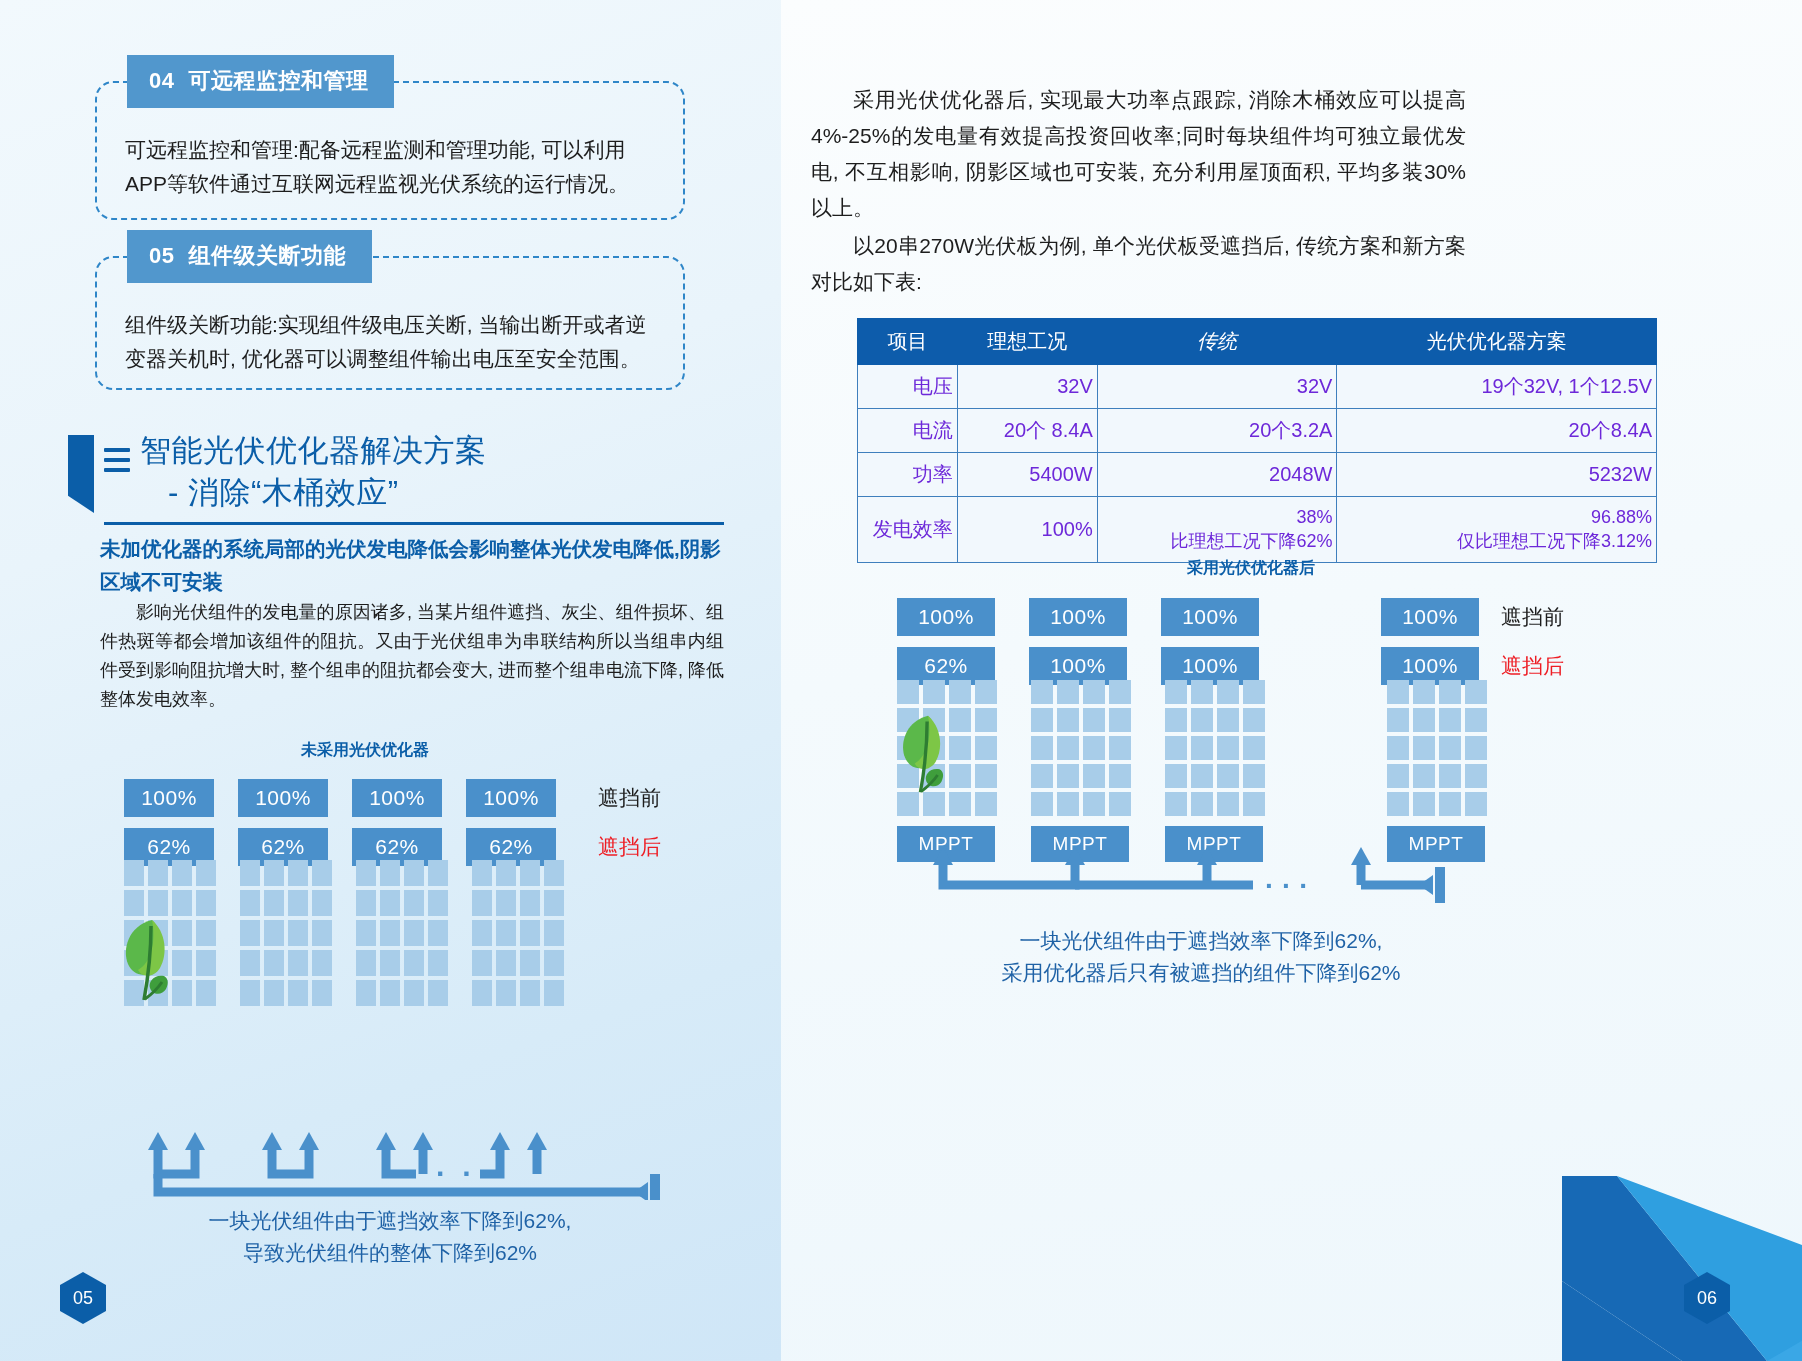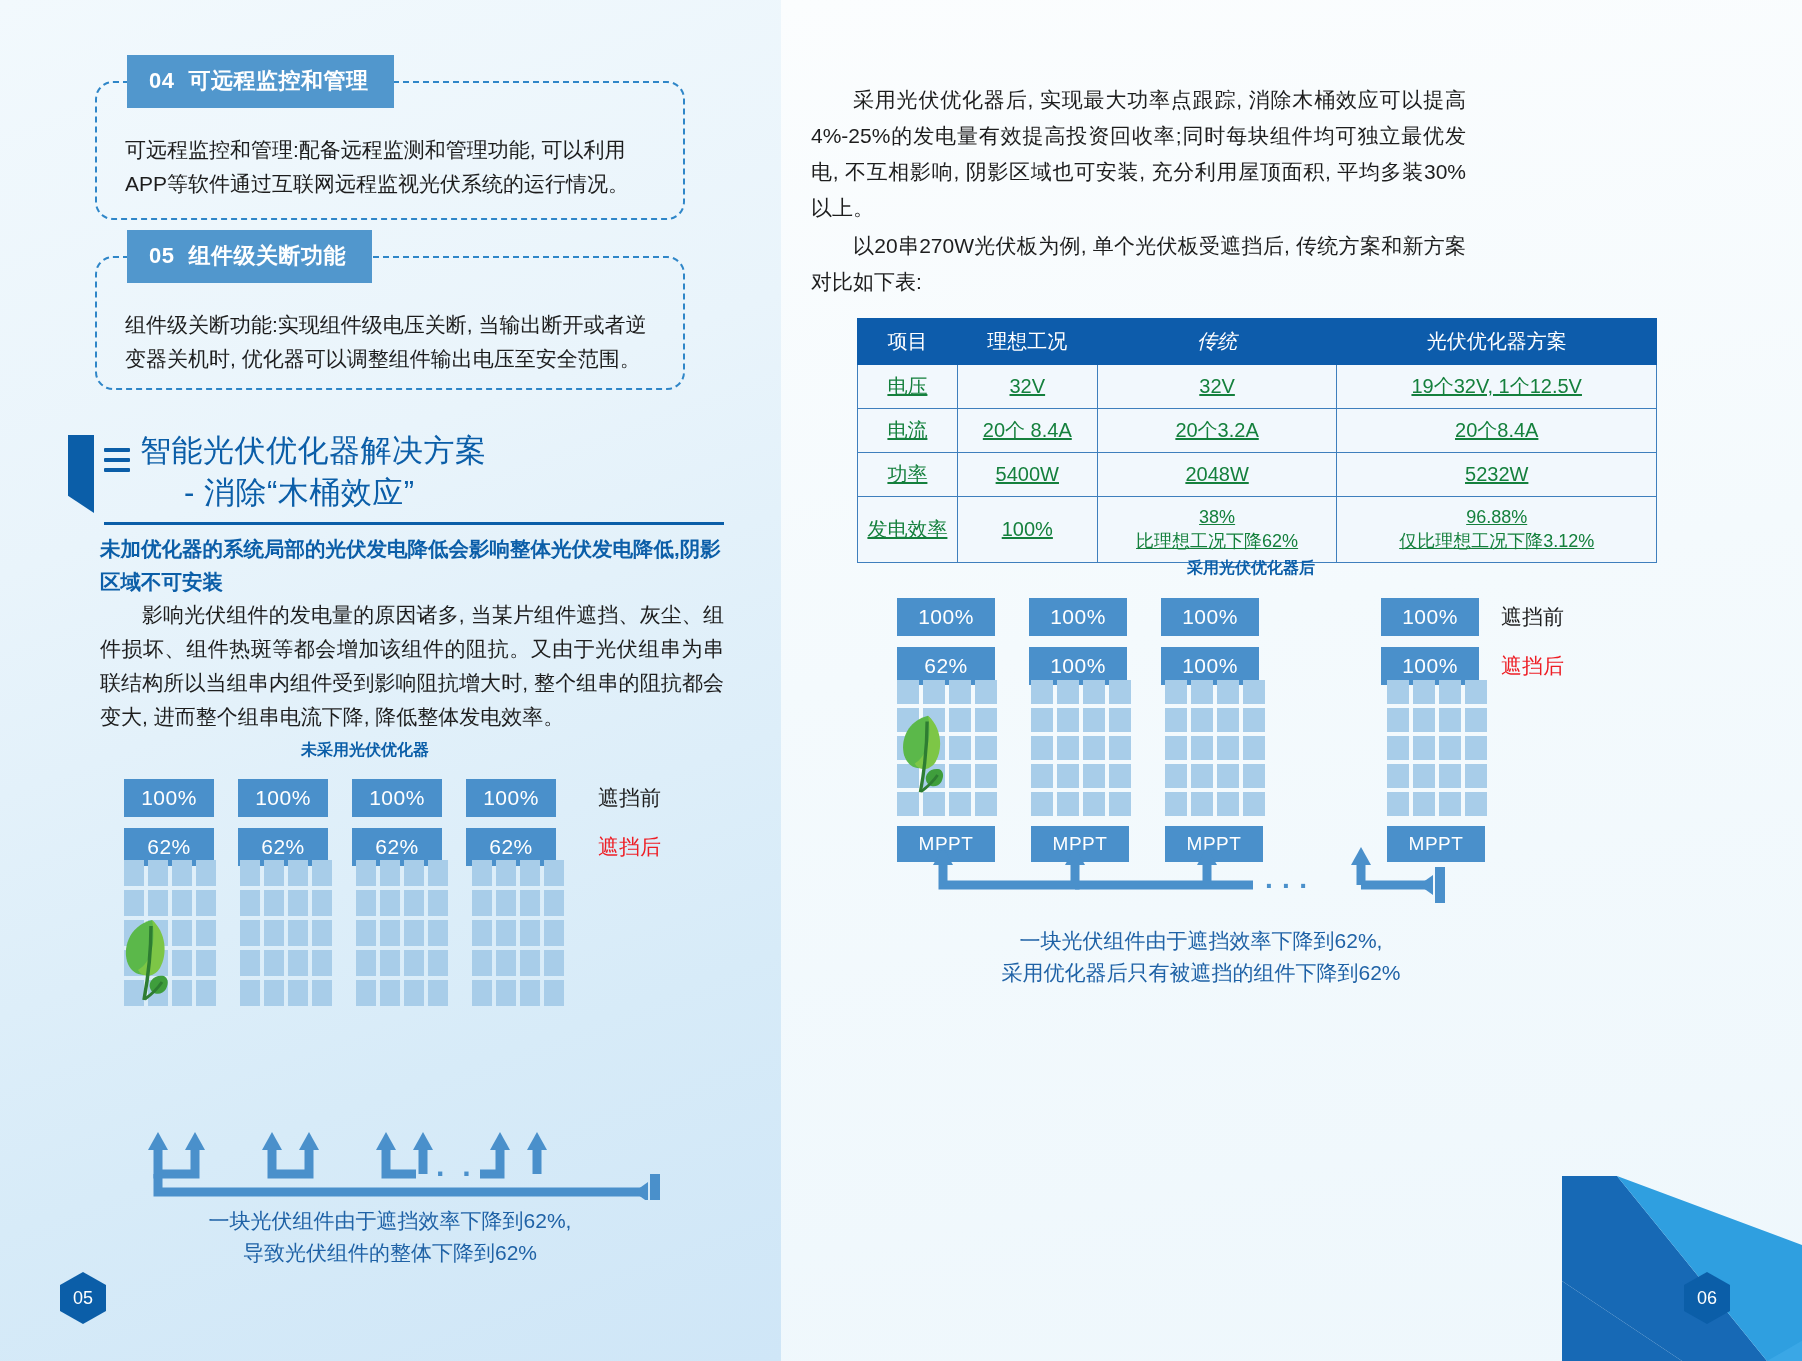--- a/index.html
+++ b/index.html
@@ -46,30 +46,30 @@
     background: #0b5ea8;
     clip-path: polygon(0 0, 100% 0, 100% 100%, 0 78%);
   }
   .sec-ham { position: absolute; left: 36px; top: 18px; width: 26px; }
   .sec-ham i { display: block; height: 4px; background: #0b5ea8; margin-bottom: 6px; border-radius: 1px; }
   .sec-title {
     margin-left: 72px;
     color: #0b5ea8; font-weight: normal; font-size: 31px; line-height: 1.35;
     letter-spacing: .5px;
   }
-  .sec-title .l2 { margin-left: 44px; }
+  .sec-title .l2 { margin-left: 28px; }
   .sec-rule { position: absolute; left: 36px; top: 92px; width: 620px; height: 3px; background: #0b5ea8; }
 
   .lead {
     position: absolute; left: 100px; top: 532px; width: 624px;
     color: #0b5ea8; font-weight: bold; font-size: 20.5px; line-height: 1.62;
   }
   .para-left {
     position: absolute; left: 100px; top: 598px; width: 624px;
-    color: #1d1d1d; font-size: 21px; line-height: 1.62; text-align: justify;
+    color: #1d1d1d; font-size: 18px; line-height: 1.62; text-align: justify;
   }
   .para-left .indent { text-indent: 2em; display: block; }
 
   
   .diag-title { text-align: center; color: #0b5ea8; font-weight: bold; font-size: 16px; }
 
   .pct-row { display: flex; }
   .pct {
     background: #4a90cb; color: #ffffff;
     display: flex; align-items: center; justify-content: center;
@@ -98,22 +98,22 @@
   
   .dots { color: #4a90cb; font-size: 30px; letter-spacing: 4px; font-weight: bold; }
 
   
   .tbl { position: absolute; border-collapse: collapse; }
   .tbl th {
     background: #0d5cab; color: #ffffff; font-weight: normal;
     font-size: 20px; padding: 9px 4px; border: 1px solid #0d5cab;
   }
   .tbl td {
-    background: #f2f8fd; color: #15803d; font-size: 20px;
-    padding: 8px 4px; text-align: center; border: 1px solid #3f7fbd; text-decoration: underline;
+    background: #f2f8fd; color: #6d28d9; font-size: 20px;
+    padding: 8px 4px; text-align: right; border: 1px solid #3f7fbd;
   }
   .tbl td.small { font-size: 18px; line-height: 1.35; }
 
   
   .pagenum {
     position: absolute; width: 46px; height: 52px; background: #0b5ea8;
     clip-path: polygon(50% 0%, 100% 25%, 100% 75%, 50% 100%, 0% 75%, 0% 25%);
     color: #fff; font-size: 18px; display: flex; align-items: center; justify-content: center;
   }
 

